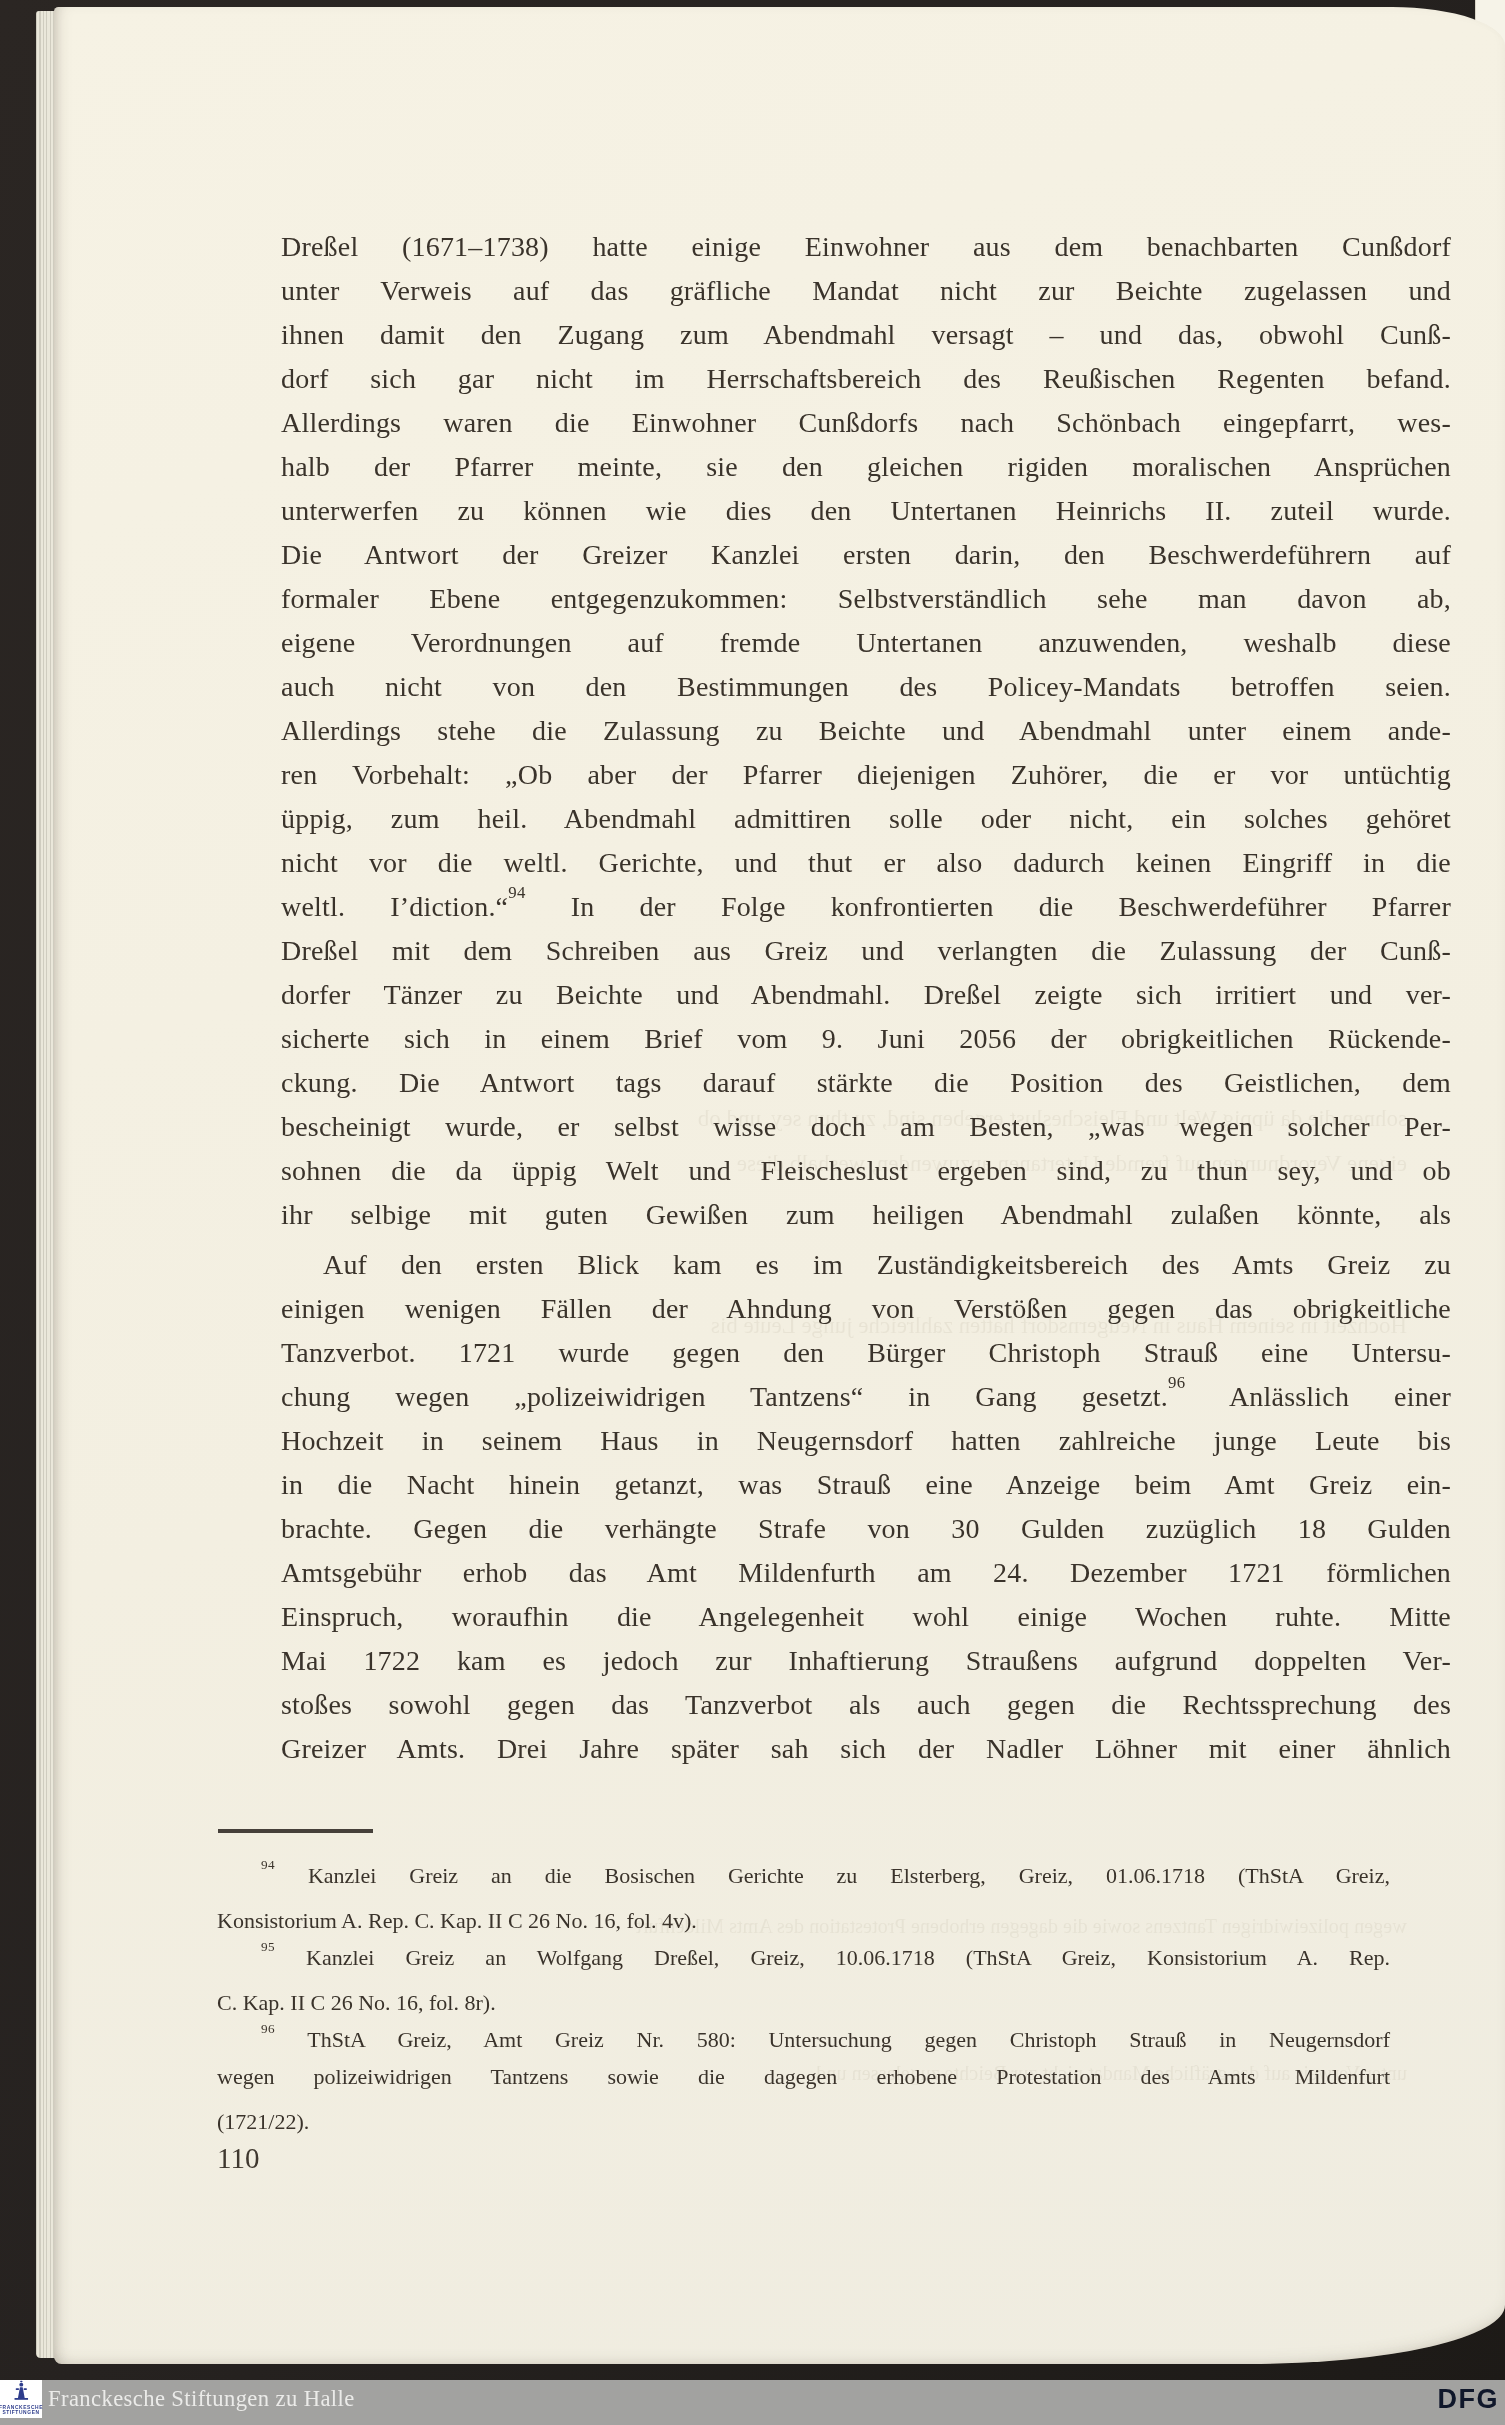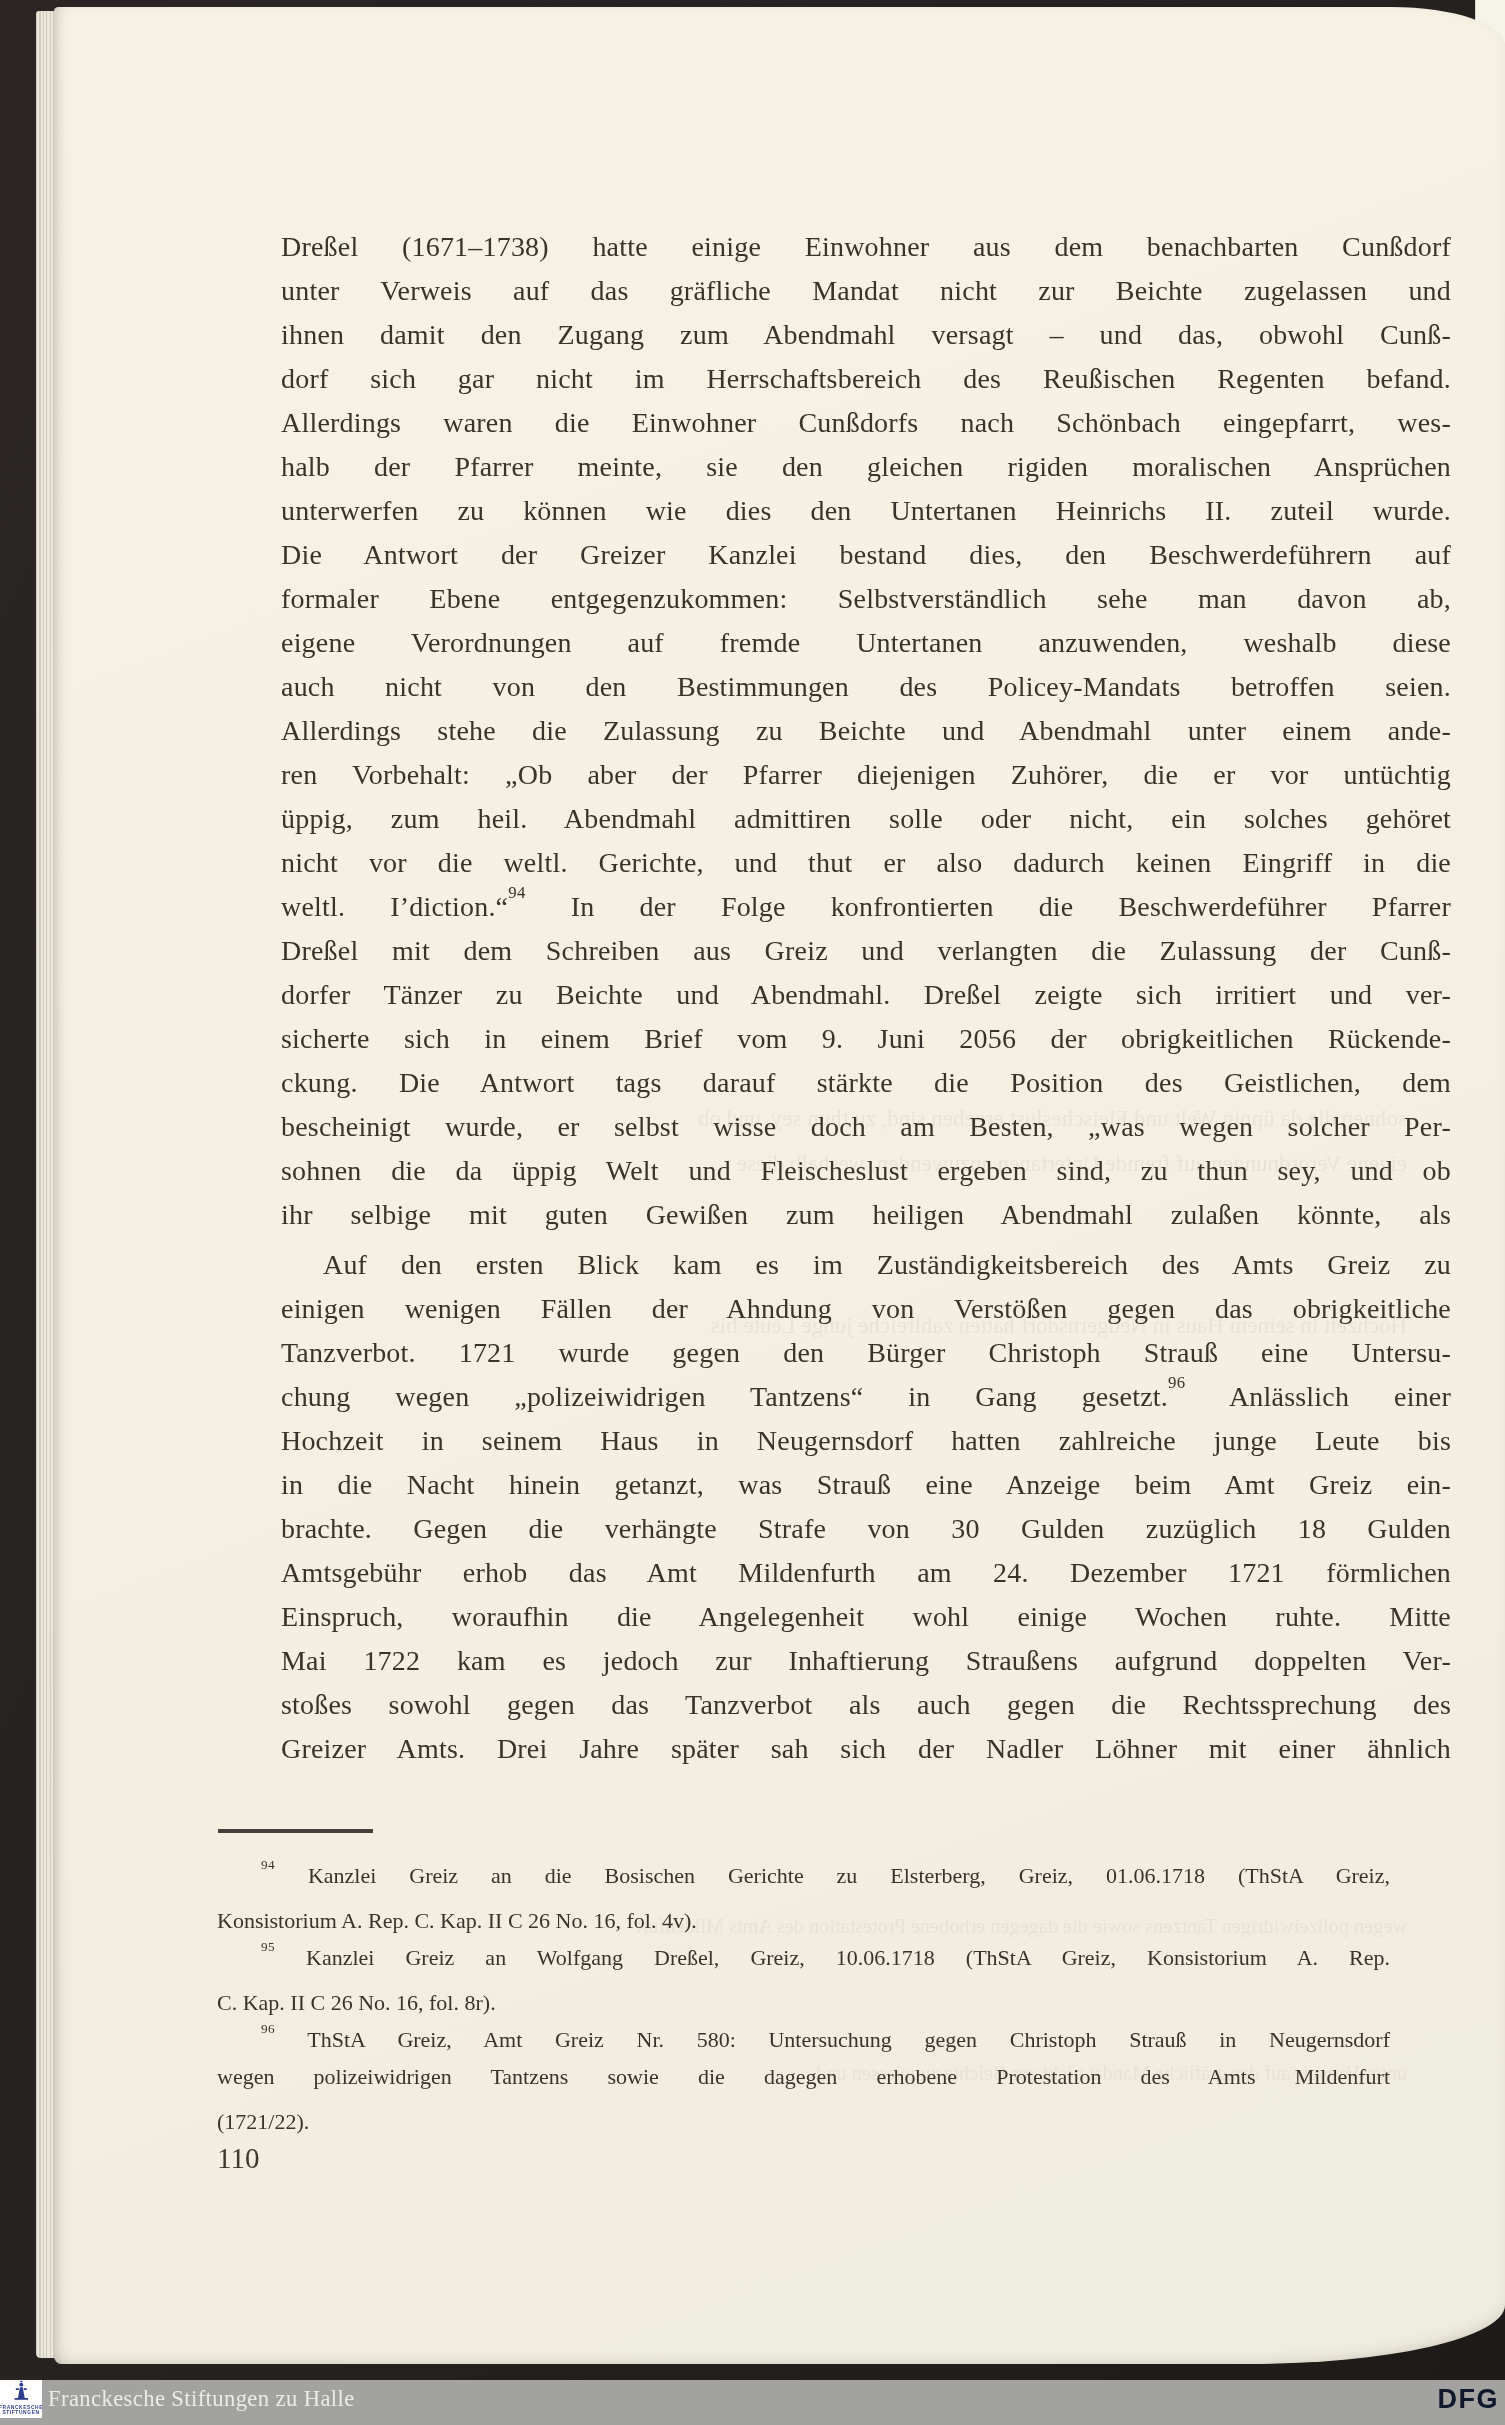--- a/index.html
+++ b/index.html
@@ -100,21 +100,21 @@
 
 <div class="content">
   <div class="body-text" id="body-text">
       <div class="bline">Dreßel (1671–1738) hatte einige Einwohner aus dem benachbarten Cunßdorf</div>
       <div class="bline">unter Verweis auf das gräfliche Mandat nicht zur Beichte zugelassen und</div>
       <div class="bline">ihnen damit den Zugang zum Abendmahl versagt – und das, obwohl Cunß-</div>
       <div class="bline">dorf sich gar nicht im Herrschaftsbereich des Reußischen Regenten befand.</div>
       <div class="bline">Allerdings waren die Einwohner Cunßdorfs nach Schönbach eingepfarrt, wes-</div>
       <div class="bline">halb der Pfarrer meinte, sie den gleichen rigiden moralischen Ansprüchen</div>
       <div class="bline">unterwerfen zu können wie dies den Untertanen Heinrichs II. zuteil wurde.</div>
-      <div class="bline">Die Antwort der Greizer Kanzlei bestand dies, den Beschwerdeführern auf</div>
+      <div class="bline">Die Antwort der Greizer Kanzlei ersten darin, den Beschwerdeführern auf</div>
       <div class="bline">formaler Ebene entgegenzukommen: Selbstverständlich sehe man davon ab,</div>
       <div class="bline">eigene Verordnungen auf fremde Untertanen anzuwenden, weshalb diese</div>
       <div class="bline">auch nicht von den Bestimmungen des Policey-Mandats betroffen seien.</div>
       <div class="bline">Allerdings stehe die Zulassung zu Beichte und Abendmahl unter einem ande-</div>
       <div class="bline">ren Vorbehalt: „Ob aber der Pfarrer diejenigen Zuhörer, die er vor untüchtig</div>
       <div class="bline">üppig, zum heil. Abendmahl admittiren solle oder nicht, ein solches gehöret</div>
       <div class="bline">nicht vor die weltl. Gerichte, und thut er also dadurch keinen Eingriff in die</div>
       <div class="bline">weltl. I’diction.“<sup>94</sup> In der Folge konfrontierten die Beschwerdeführer Pfarrer</div>
       <div class="bline">Dreßel mit dem Schreiben aus Greiz und verlangten die Zulassung der Cunß-</div>
       <div class="bline">dorfer Tänzer zu Beichte und Abendmahl. Dreßel zeigte sich irritiert und ver-</div>

